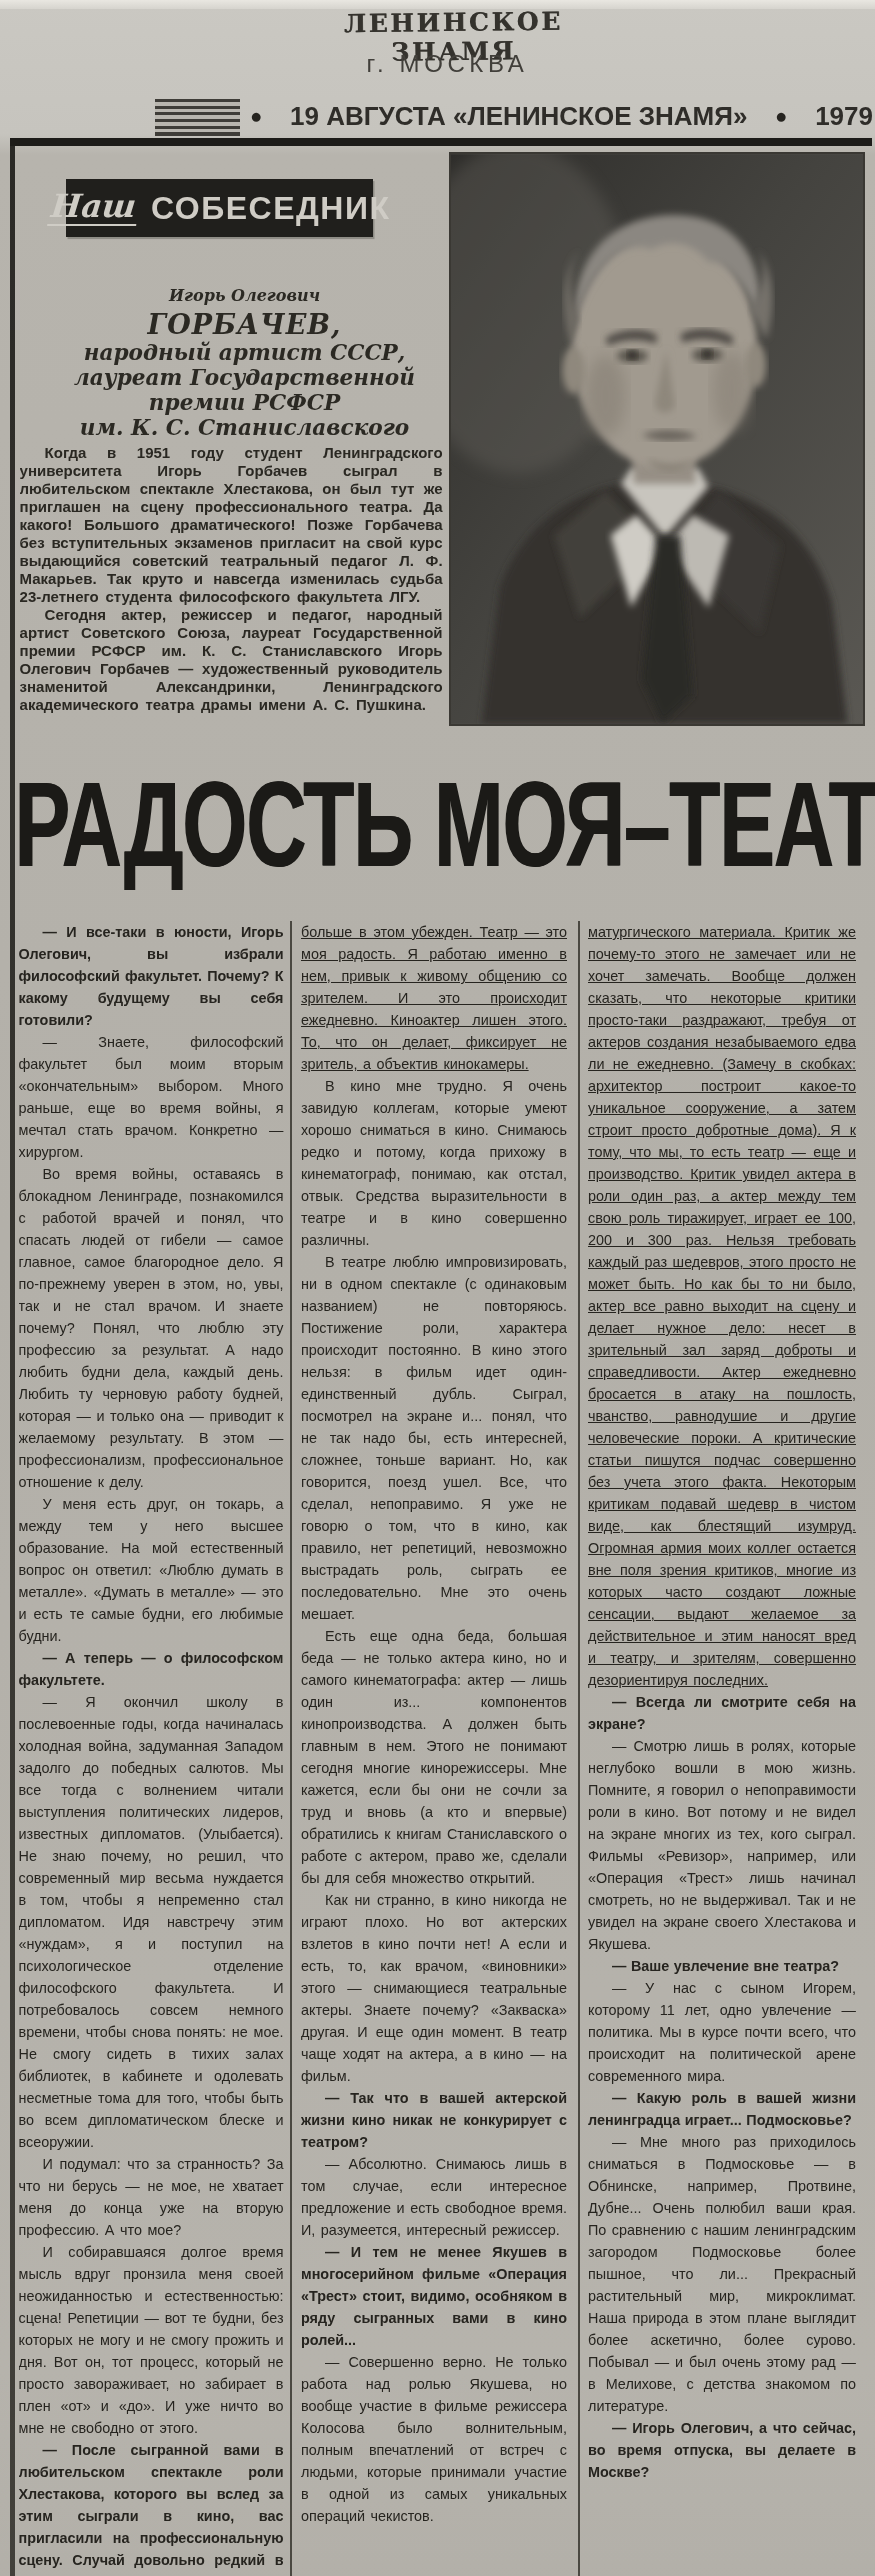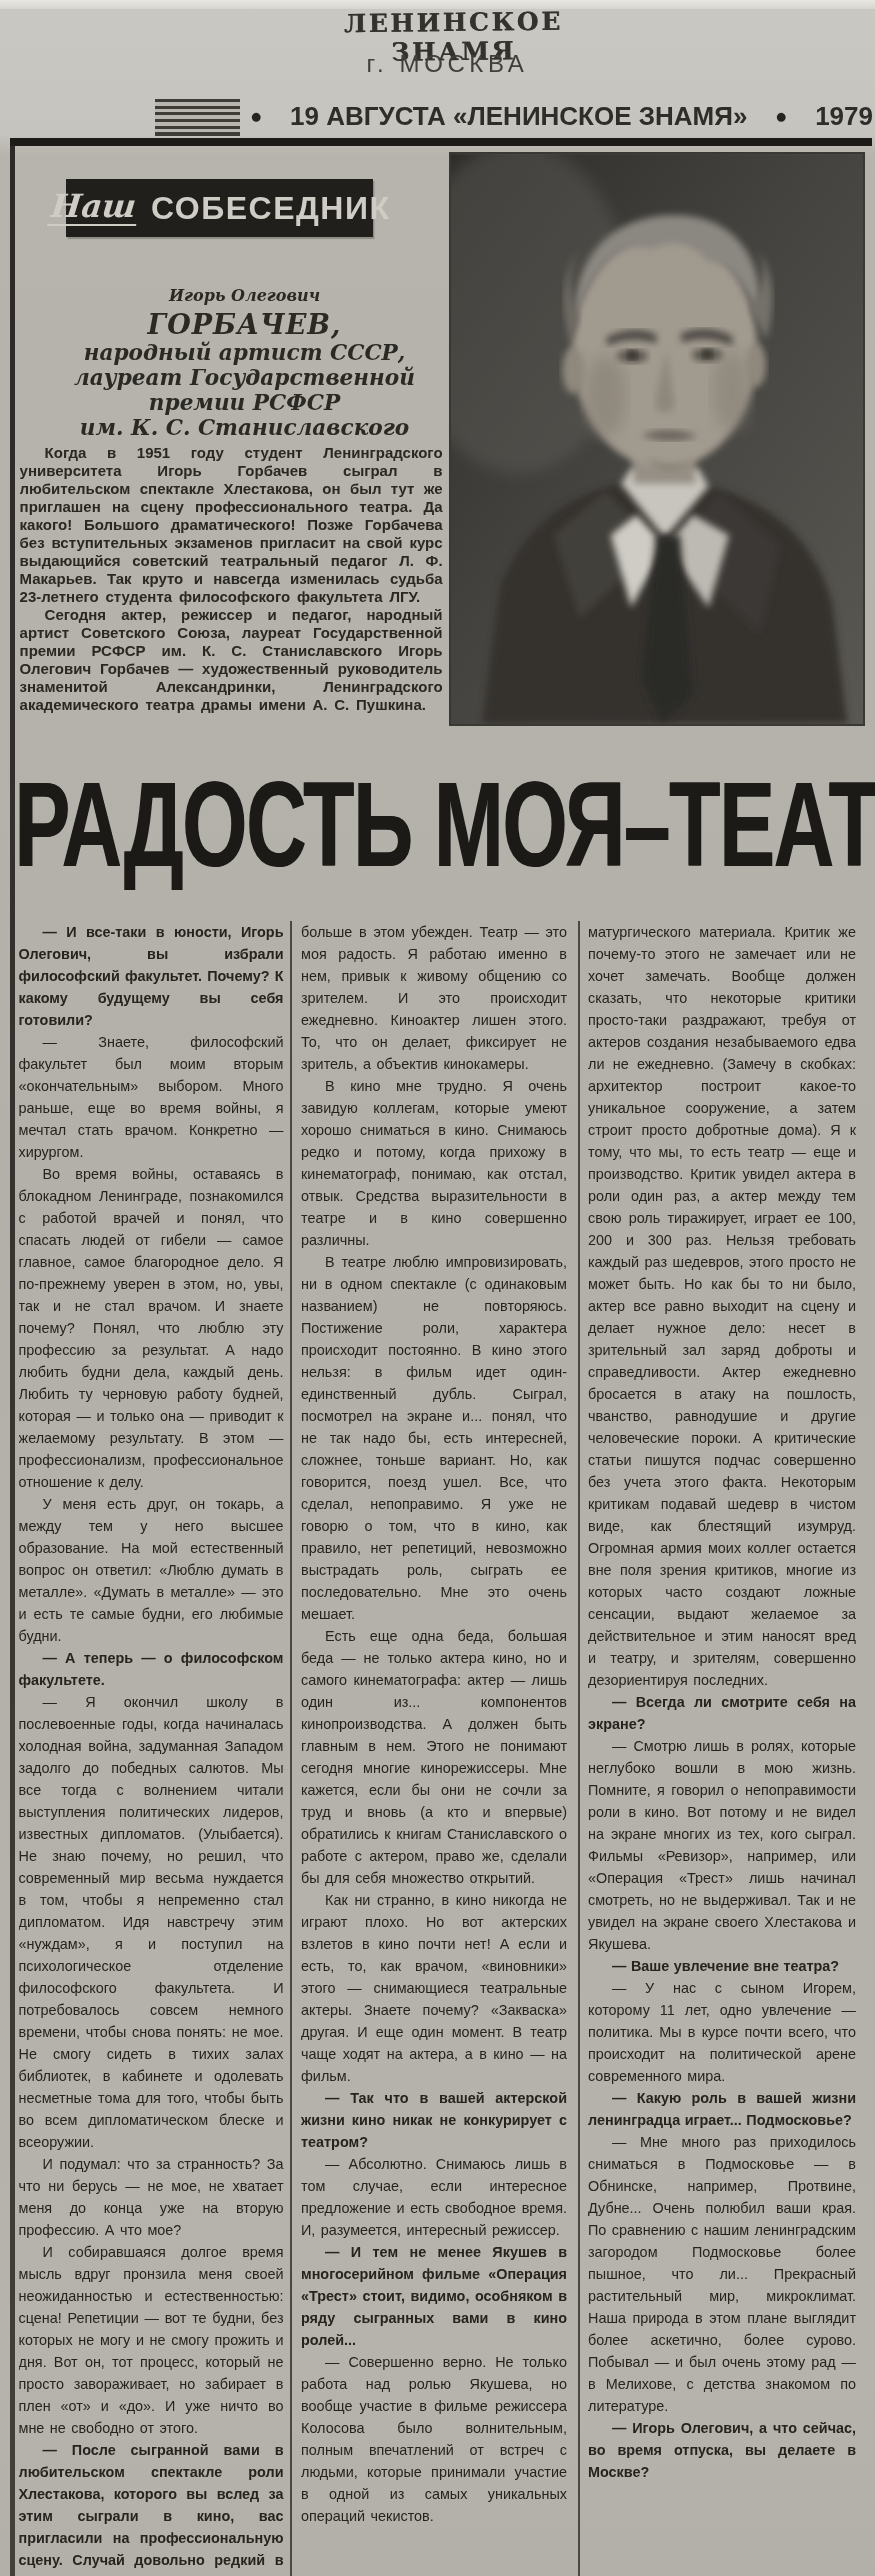--- a/index.html
+++ b/index.html
@@ -47,21 +47,21 @@
     letter-spacing:-2.1px;color:#1b1a17;transform:scaleX(.70);transform-origin:left center;white-space:nowrap;
     text-shadow:1px 0 0 #1b1a17;}
   
   .col{position:absolute;top:921px;height:1996px;overflow:hidden;
     font-size:14.4px;line-height:22px;color:#26241f;}
   #col-1{left:18.5px;width:265px;}
   #col-2{left:301px;width:266px;}
   #col-3{left:588px;width:268px;}
   .col .para{margin:0;text-indent:24px;text-align:justify;word-spacing:1.5px;}
   .col .s-q{font-weight:700;word-spacing:0.5px;}
-  .col .s-cont{text-indent:0;}
+  .col .s-cont{text-indent:0;text-decoration:underline;}
   .vrule{position:absolute;top:921px;width:1.5px;height:1999px;background:#4a4841;}
   #vrule-1{left:290px;} #vrule-2{left:578px;}
 </style>
 </head>
 <body>
 
 <div id="page">
 
   <div class="abs" id="top-edge"></div>
 

